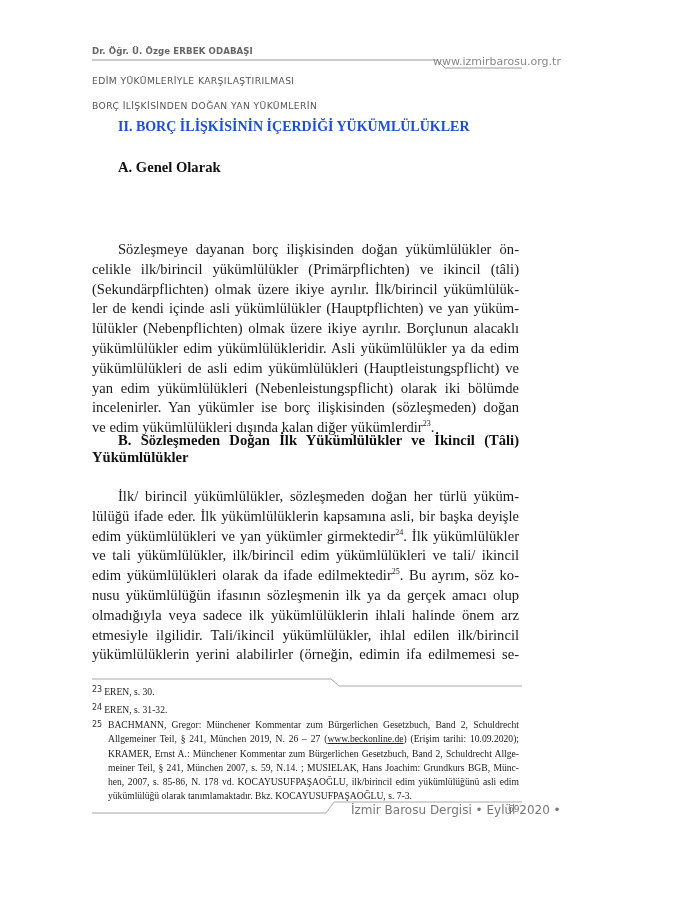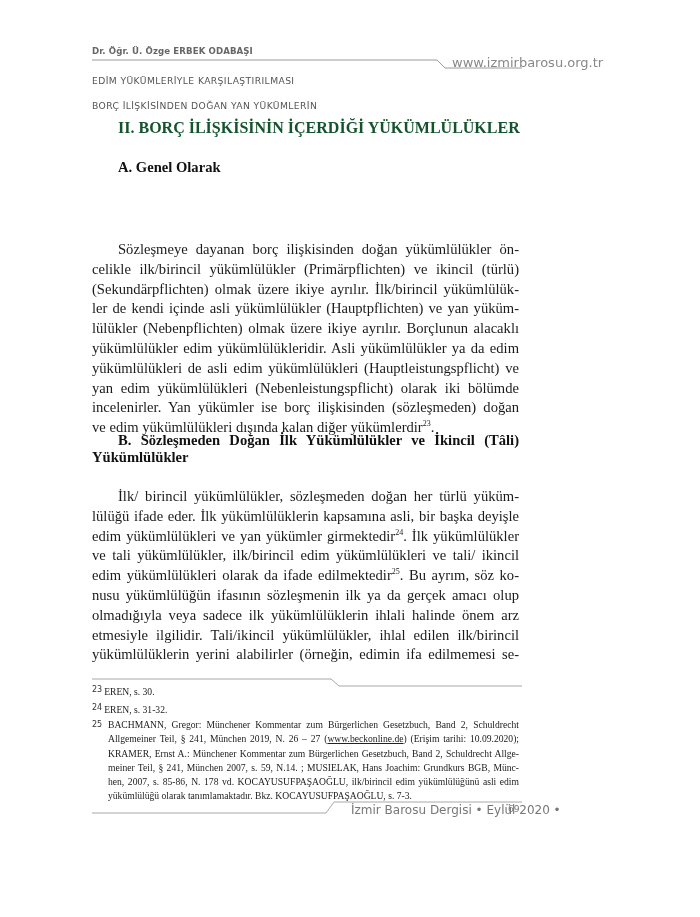--- a/index.html
+++ b/index.html
@@ -1,24 +1,24 @@
 <!DOCTYPE html>
 <html><head>
 <meta charset="utf-8">
 <style>
   html, body { margin: 0; padding: 0; background: #ffffff; }
   body { width: 700px; height: 917px; position: relative; overflow: hidden; }
   .page { position: absolute; left: 0; top: 0; width: 606px; height: 917px; background: #fff; }
 
   .hdr-author { position: absolute; left: 92px; top: 46px; font-family: "DejaVu Sans", sans-serif; font-size: 8.6px; font-weight: bold; color: #666; letter-spacing: 0.1px; }
   .hdr-title { position: absolute; left: 92px; font-family: "DejaVu Sans", sans-serif; font-size: 9.2px; color: #555; letter-spacing: 0.4px; }
-  .hdr-site { position: absolute; left: 452px; top: 55px; font-family: "DejaVu Sans", sans-serif; font-size: 13px; color: #888; }
+  .hdr-site { position: absolute; left: 433px; top: 55px; font-family: "DejaVu Sans", sans-serif; font-size: 11px; color: #888; }
 
   .body-text { position: absolute; left: 92px; width: 427px; font-family: "Liberation Serif", serif; font-size: 14.6px; line-height: 19.8px; color: #1a1a1a; text-align: justify; }
-  .h-main { position: absolute; left: 118px; top: 119px; font-family: "Liberation Serif", serif; font-weight: bold; font-size: 16px; color: #14532d; }
+  .h-main { position: absolute; left: 118px; top: 119px; font-family: "Liberation Serif", serif; font-weight: bold; font-size: 14px; color: #1d4ed8; }
   .h-sub { position: absolute; font-family: "Liberation Serif", serif; font-weight: bold; font-size: 14.6px; color: #111; }
   .line { display: block; text-align: justify; text-align-last: justify; white-space: nowrap; }
   .line.last { text-align-last: left; }
   .line.first { text-indent: 26px; }
   sup { font-size: 8px; line-height: 0; vertical-align: 6px; }
   .fn { position: absolute; left: 92px; width: 427px; font-family: "Liberation Serif", serif; font-size: 9.6px; line-height: 14.3px; color: #222; }
   .fn .num { font-family: "DejaVu Sans", sans-serif; font-size: 8px; vertical-align: 3px; margin-right: 2px; color: #333; }
   .fn-line { display: block; text-align: justify; text-align-last: justify; white-space: nowrap; }
   .fn-line.last { text-align-last: left; }
   .fn-indent { padding-left: 16px; }
@@ -38,21 +38,21 @@
   <div class="hdr-title" style="top:54px;margin-top:46px;">BORÇ İLİŞKİSİNDEN DOĞAN YAN YÜKÜMLERİN</div>
   <div class="hdr-title" style="top:75px;">EDİM YÜKÜMLERİYLE KARŞILAŞTIRILMASI</div>
   <div class="hdr-site">www.izmirbarosu.org.tr</div>
 
   <div class="h-main">II. BORÇ İLİŞKİSİNİN İÇERDİĞİ YÜKÜMLÜLÜKLER</div>
 
   <div class="h-sub" style="left:118px;top:159px;">A. Genel Olarak</div>
 
   <div class="body-text" style="top:192px;margin-top:48px;">
     <span class="line first">Sözleşmeye dayanan borç ilişkisinden doğan yükümlülükler ön-</span>
-    <span class="line">celikle ilk/birincil yükümlülükler (Primärpflichten) ve ikincil (türlü)</span>
+    <span class="line">celikle ilk/birincil yükümlülükler (Primärpflichten) ve ikincil (tâli)</span>
     <span class="line">(Sekundärpflichten) olmak üzere ikiye ayrılır. İlk/birincil yükümlülük-</span>
     <span class="line">ler de kendi içinde asli yükümlülükler (Hauptpflichten) ve yan yüküm-</span>
     <span class="line">lülükler (Nebenpflichten) olmak üzere ikiye ayrılır. Borçlunun alacaklı</span>
     <span class="line">yükümlülükler edim yükümlülükleridir. Asli yükümlülükler ya da edim</span>
     <span class="line">yükümlülükleri de asli edim yükümlülükleri (Hauptleistungspflicht) ve</span>
     <span class="line">yan edim yükümlülükleri (Nebenleistungspflicht) olarak iki bölümde</span>
     <span class="line">incelenirler. Yan yükümler ise borç ilişkisinden (sözleşmeden) doğan</span>
     <span class="line last"><span>ve edim yükümlülükleri dışında kalan diğer yükümlerdir</span><sup>23</sup>.</span>
   </div>
 

